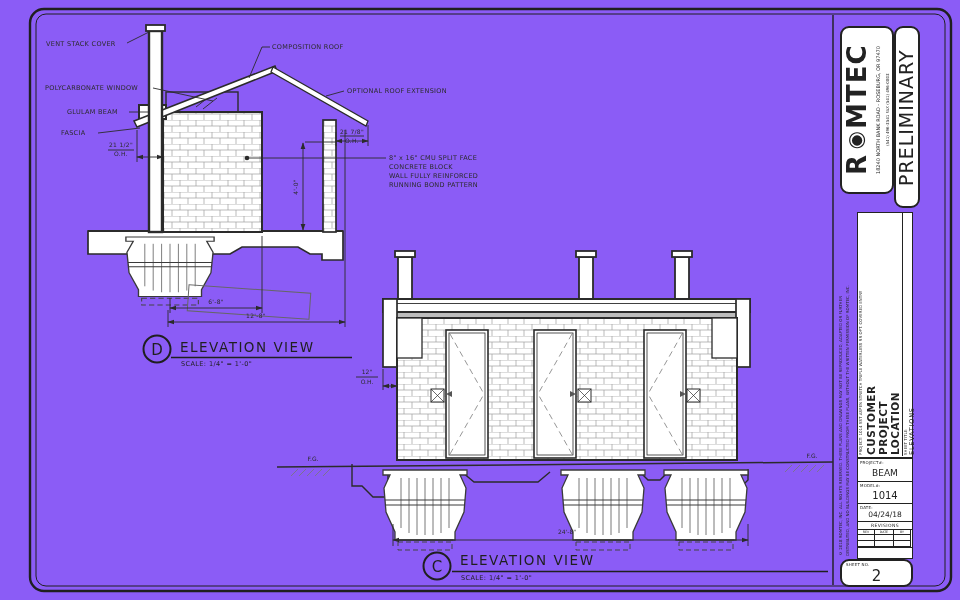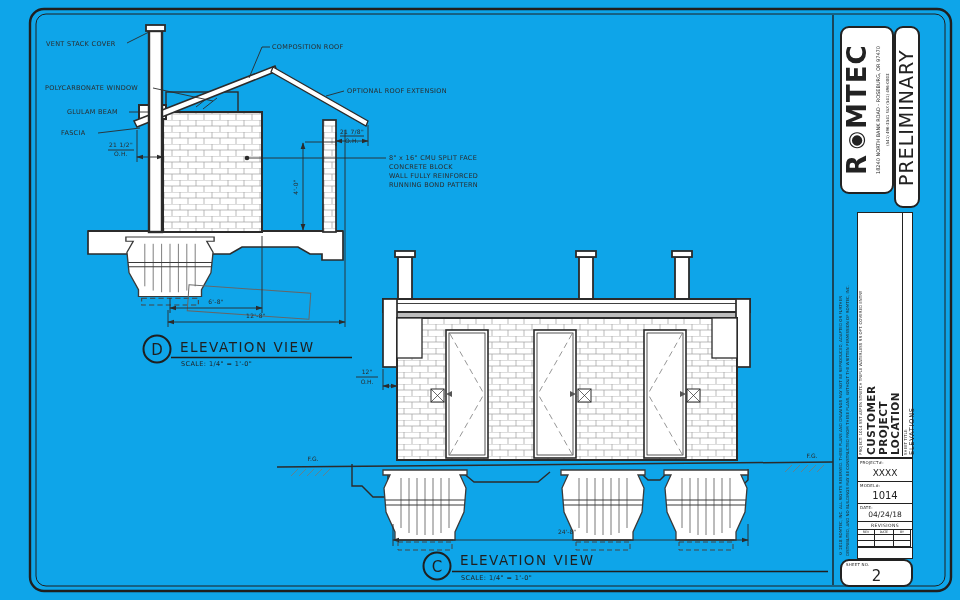--- a/index.html
+++ b/index.html
@@ -1,16 +1,16 @@
 <!DOCTYPE html>
 <html><head>
 <meta charset="utf-8">
 <style>
   html,body{margin:0;padding:0;background:#e9e9e9;}
-  #sheet{position:relative;width:960px;height:600px;background:#0ea5e9;overflow:hidden;
+  #sheet{position:relative;width:960px;height:600px;background:#8b5cf6;overflow:hidden;
          font-family:"DejaVu Sans",sans-serif;color:#2b2b2b;}
   #draw{position:absolute;left:0;top:0;}
   
   .abs{position:absolute;}
   .box{position:absolute;border:1.6px solid #222;background:#fff;box-sizing:border-box;}
   .rbox{border-radius:9px;}
   .vt{writing-mode:vertical-rl;transform:rotate(180deg);position:absolute;
       white-space:nowrap;line-height:1;color:#222;}
   .center{text-align:center;}
   .field{position:absolute;border:1.3px solid #222;box-sizing:border-box;background:#fff;}
@@ -242,21 +242,21 @@
     <div class="vt" style="left:8px;top:2px;width:12px;height:240px;font-size:10.5px;font-weight:bold;letter-spacing:.5px;">CUSTOMER</div>
     <div class="vt" style="left:20px;top:2px;width:12px;height:240px;font-size:10.5px;font-weight:bold;letter-spacing:.5px;">PROJECT</div>
     <div class="vt" style="left:32px;top:2px;width:12px;height:240px;font-size:10.5px;font-weight:bold;letter-spacing:.5px;">LOCATION</div>
     <div class="abs" style="left:44px;top:0;width:0;height:243px;border-left:1.2px solid #222;"></div>
     <div class="vt" style="left:46px;top:2px;width:5px;height:240px;font-size:4px;">SHEET TITLE:</div>
     <div class="vt" style="left:51px;top:2px;width:9px;height:240px;font-size:6.5px;letter-spacing:.8px;">ELEVATIONS</div>
   </div>
 
   <div class="field" style="left:857px;top:458px;width:56px;height:24px;">
     <span class="flabel">PROJECT#:</span>
-    <span class="fvalue" style="top:9px;font-size:9px;">XXXX</span>
+    <span class="fvalue" style="top:9px;font-size:9px;">BEAM</span>
   </div>
   <div class="field" style="left:857px;top:481px;width:56px;height:23px;">
     <span class="flabel">MODEL#:</span>
     <span class="fvalue" style="top:8px;font-size:10px;">1014</span>
   </div>
   <div class="field" style="left:857px;top:503px;width:56px;height:26px;">
     <span class="flabel">DATE:</span>
     <span class="fvalue" style="top:6px;font-size:7.5px;">04/24/18</span>
   </div>
   <div class="field" style="left:857px;top:521px;width:56px;height:9px;">

